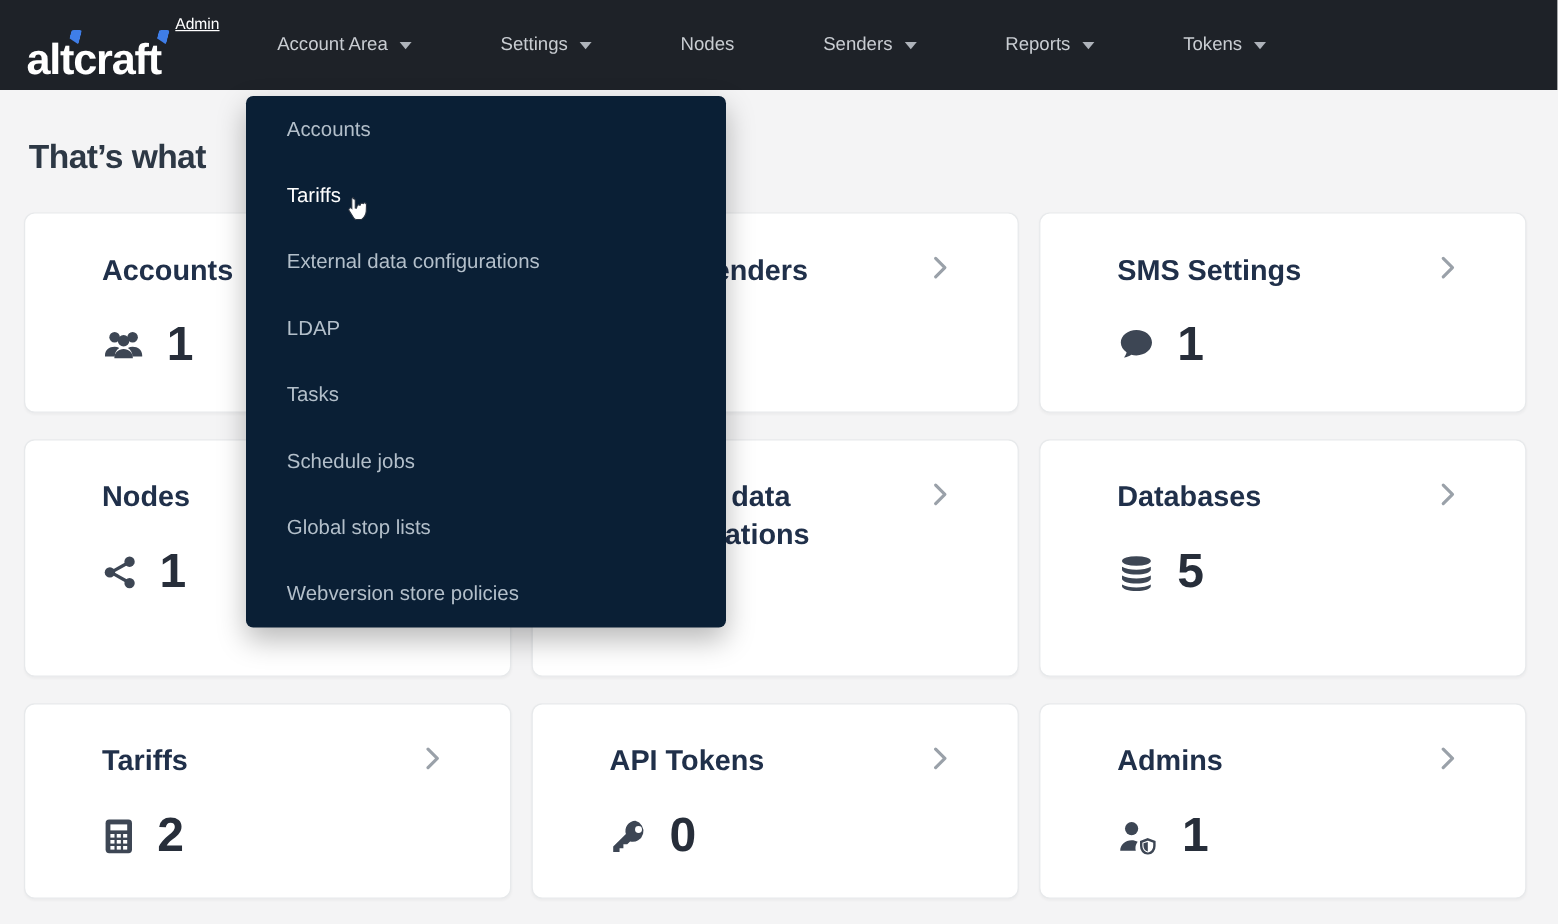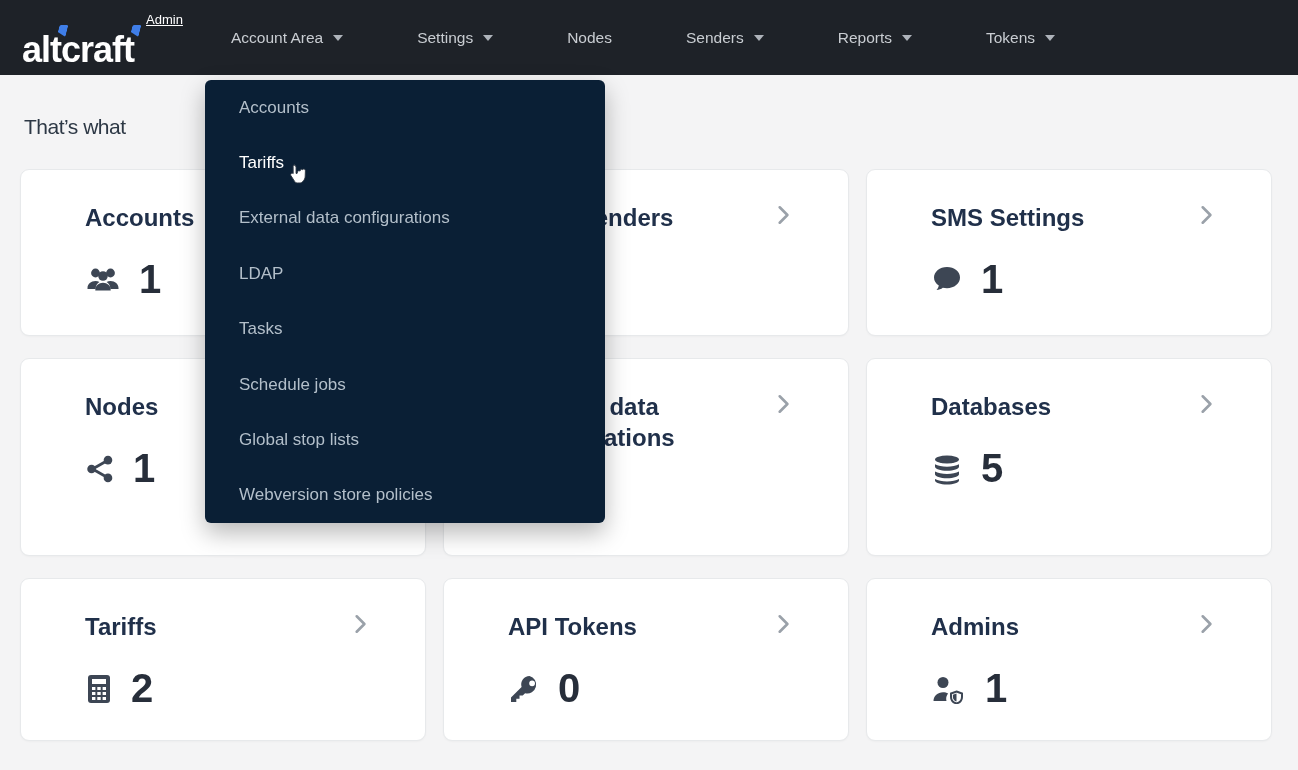--- a/index.html
+++ b/index.html
@@ -26,21 +26,21 @@
     margin-left:10px; display:inline-block; }
 
   .nav-right { margin-left:auto; display:flex; align-items:center; }
   .user-text { text-align:right; margin-right:13px; }
   .user-name { font-size:16px; font-weight:bold; color:#ffffff; line-height:20px; }
   .user-version { font-size:13.5px; color:#b9bdc2; line-height:18px; }
   .avatar { width:52px; height:52px; border-radius:50%; background:#d9dadb;
     overflow:hidden; cursor:pointer; flex:0 0 auto; }
 
   
-  .page-heading { font-size:21px; font-weight:normal; color:#2d3845;
+  .page-heading { font-size:28px; font-weight:bold; color:#2d3845;
     margin:40px 0 30px 24px; letter-spacing:-0.5px; }
 
   
   .cards { display:grid; grid-template-columns:1fr 1fr 1fr;
     grid-template-rows:167px 198px 163px; gap:22px 17px;
     padding:0 26px 0 20px; }
   .card { background:#ffffff; border:1px solid #e7e9eb; border-radius:9px;
     padding:32px 54px 0 64px; cursor:pointer;
     box-shadow:0 1px 2px rgba(0,0,0,0.03); }
   .card-head { display:flex; align-items:flex-start; justify-content:space-between; }

